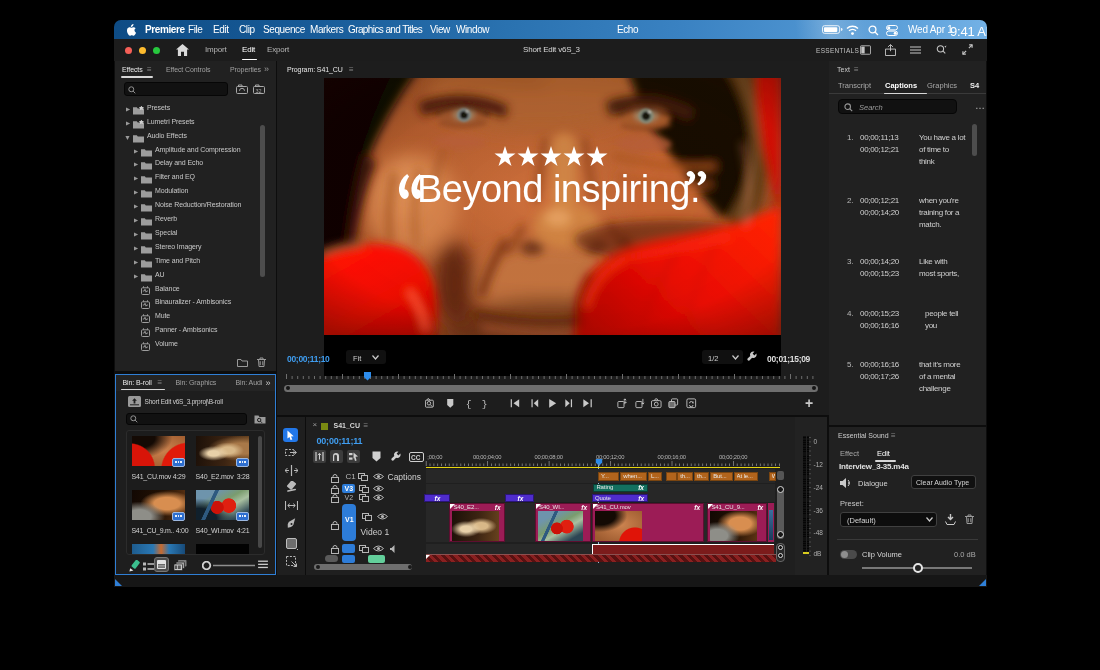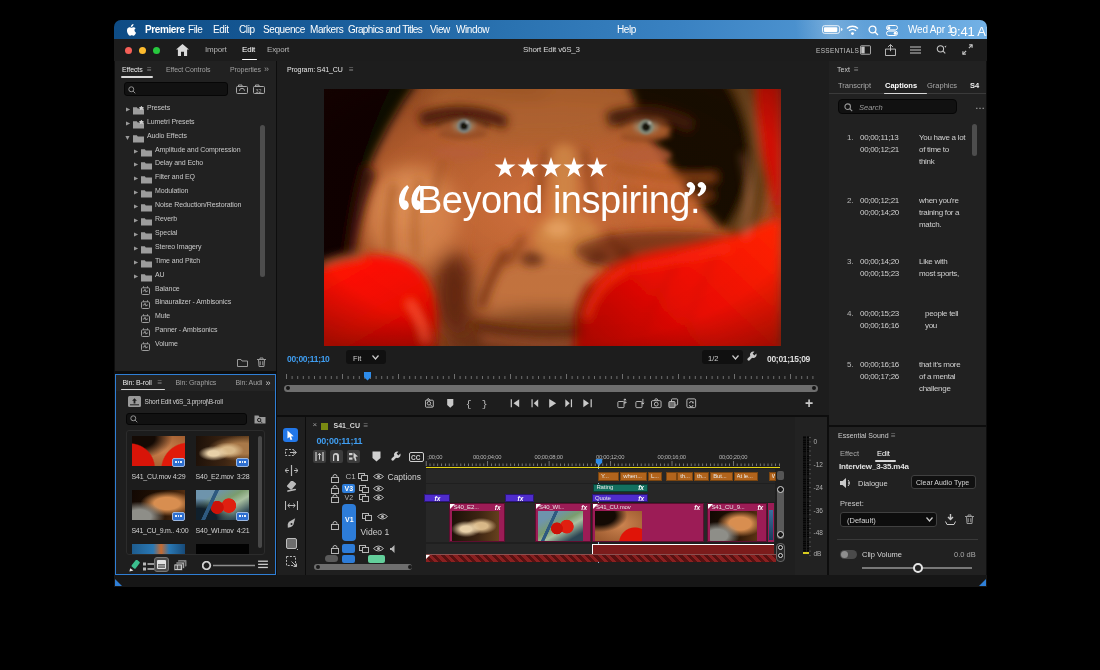--- a/index.html
+++ b/index.html
@@ -22,41 +22,41 @@
 .sbox { background:#111; border:1px solid #060606; border-radius:3px; }
 .trow { position:absolute; height:14px; white-space:nowrap; font-size:7px; letter-spacing:-0.1px; color:#c8c8c8; }
 .chev { position:absolute; color:#9a9a9a; font-size:7px; top:2px; }
 svg { display:block; }
 .fxi { position:absolute; font-style:italic; font-weight:bold; font-size:6.5px; color:#fff; }
 .cap { position:absolute; font-size:8px; letter-spacing:-0.3px; color:#d0d0d0; line-height:12px; }
 .thumb { position:absolute; overflow:hidden; }
 .badge { position:absolute; width:13px; height:9px; border:1px solid #9db8e0; border-radius:2px; background: radial-gradient(circle at 25% 45%, #e8f0fa 0 11%, transparent 13%), radial-gradient(circle at 50% 45%, #e8f0fa 0 11%, transparent 13%), radial-gradient(circle at 75% 45%, #e8f0fa 0 11%, transparent 13%), linear-gradient(#2e6fd0,#2e6fd0); }
 .clip { position:absolute; overflow:hidden; }
 .tlab { position:absolute; font-size:6px; letter-spacing:-0.1px; color:#e8e8e8; white-space:nowrap; overflow:hidden; }
-#video { position:absolute; left:47px; top:28px; width:457px; height:257px; overflow:hidden; background:#000; }
+#video { position:absolute; left:47px; top:17px; width:457px; height:298px; overflow:hidden; background:#000; }
 </style>
 </head>
 <body>
 <div id="page">
 <div id="screen">
 
   <div id="menubar">
     <svg class="abs" style="left:12px;top:3.5px" width="10" height="12" viewBox="0 0 11 13">
           <path fill="#fff" d="M7.5 2.1c.5-.6.9-1.5.7-2.1-.7 0-1.6.5-2.1 1.1-.5.5-.9 1.4-.7 2.1.8 0 1.6-.5 2.1-1.1zM9.3 6.9c0-1.5 1.2-2.2 1.3-2.3-.7-1-1.8-1.2-2.2-1.2-.9-.1-1.8.5-2.3.5-.5 0-1.2-.5-2-.5-1 0-2 .6-2.5 1.5-1.1 1.9-.3 4.7.8 6.2.5.8 1.1 1.6 1.9 1.6.8 0 1.1-.5 2-.5.9 0 1.2.5 2 .5.8 0 1.4-.7 1.9-1.5.6-.9.8-1.7.8-1.8 0 0-1.6-.6-1.7-2.5z"></path>
         </svg>
     <span class="mi" style="left:31px;font-weight:bold">Premiere</span>
     <span class="mi" style="left:74px">File</span>
     <span class="mi" style="left:99px">Edit</span>
     <span class="mi" style="left:125px">Clip</span>
     <span class="mi" style="left:149px">Sequence</span>
     <span class="mi" style="left:196px">Markers</span>
     <span class="mi" style="left:234px;letter-spacing:-0.6px">Graphics and Titles</span>
     <span class="mi" style="left:316px">View</span>
     <span class="mi" style="left:342px">Window</span>
-    <span class="mi" style="left:503px">Help</span>
+    <span class="mi" style="left:503px">Echo</span>
     <svg class="abs" style="left:708px;top:5px" width="21" height="10" viewBox="0 0 22 10">
           <rect x="0.5" y="0.5" width="18" height="8" rx="2.2" fill="none" stroke="#fff" stroke-opacity="0.9"></rect>
           <rect x="2" y="2" width="14" height="5" rx="1" fill="#fff"></rect>
           <path d="M20 3 v3 a1.5 1.5 0 0 0 0-3z" fill="#fff" fill-opacity="0.9"></path>
         </svg>
     <svg class="abs" style="left:732px;top:4.5px" width="13" height="11" viewBox="0 0 13 11">
           <g fill="none" stroke="#fff" stroke-width="1.4">
             <path d="M1 3.5 A8 8 0 0 1 12 3.5"></path>
             <path d="M3 5.8 A5.2 5.2 0 0 1 10 5.8"></path>
           </g>

